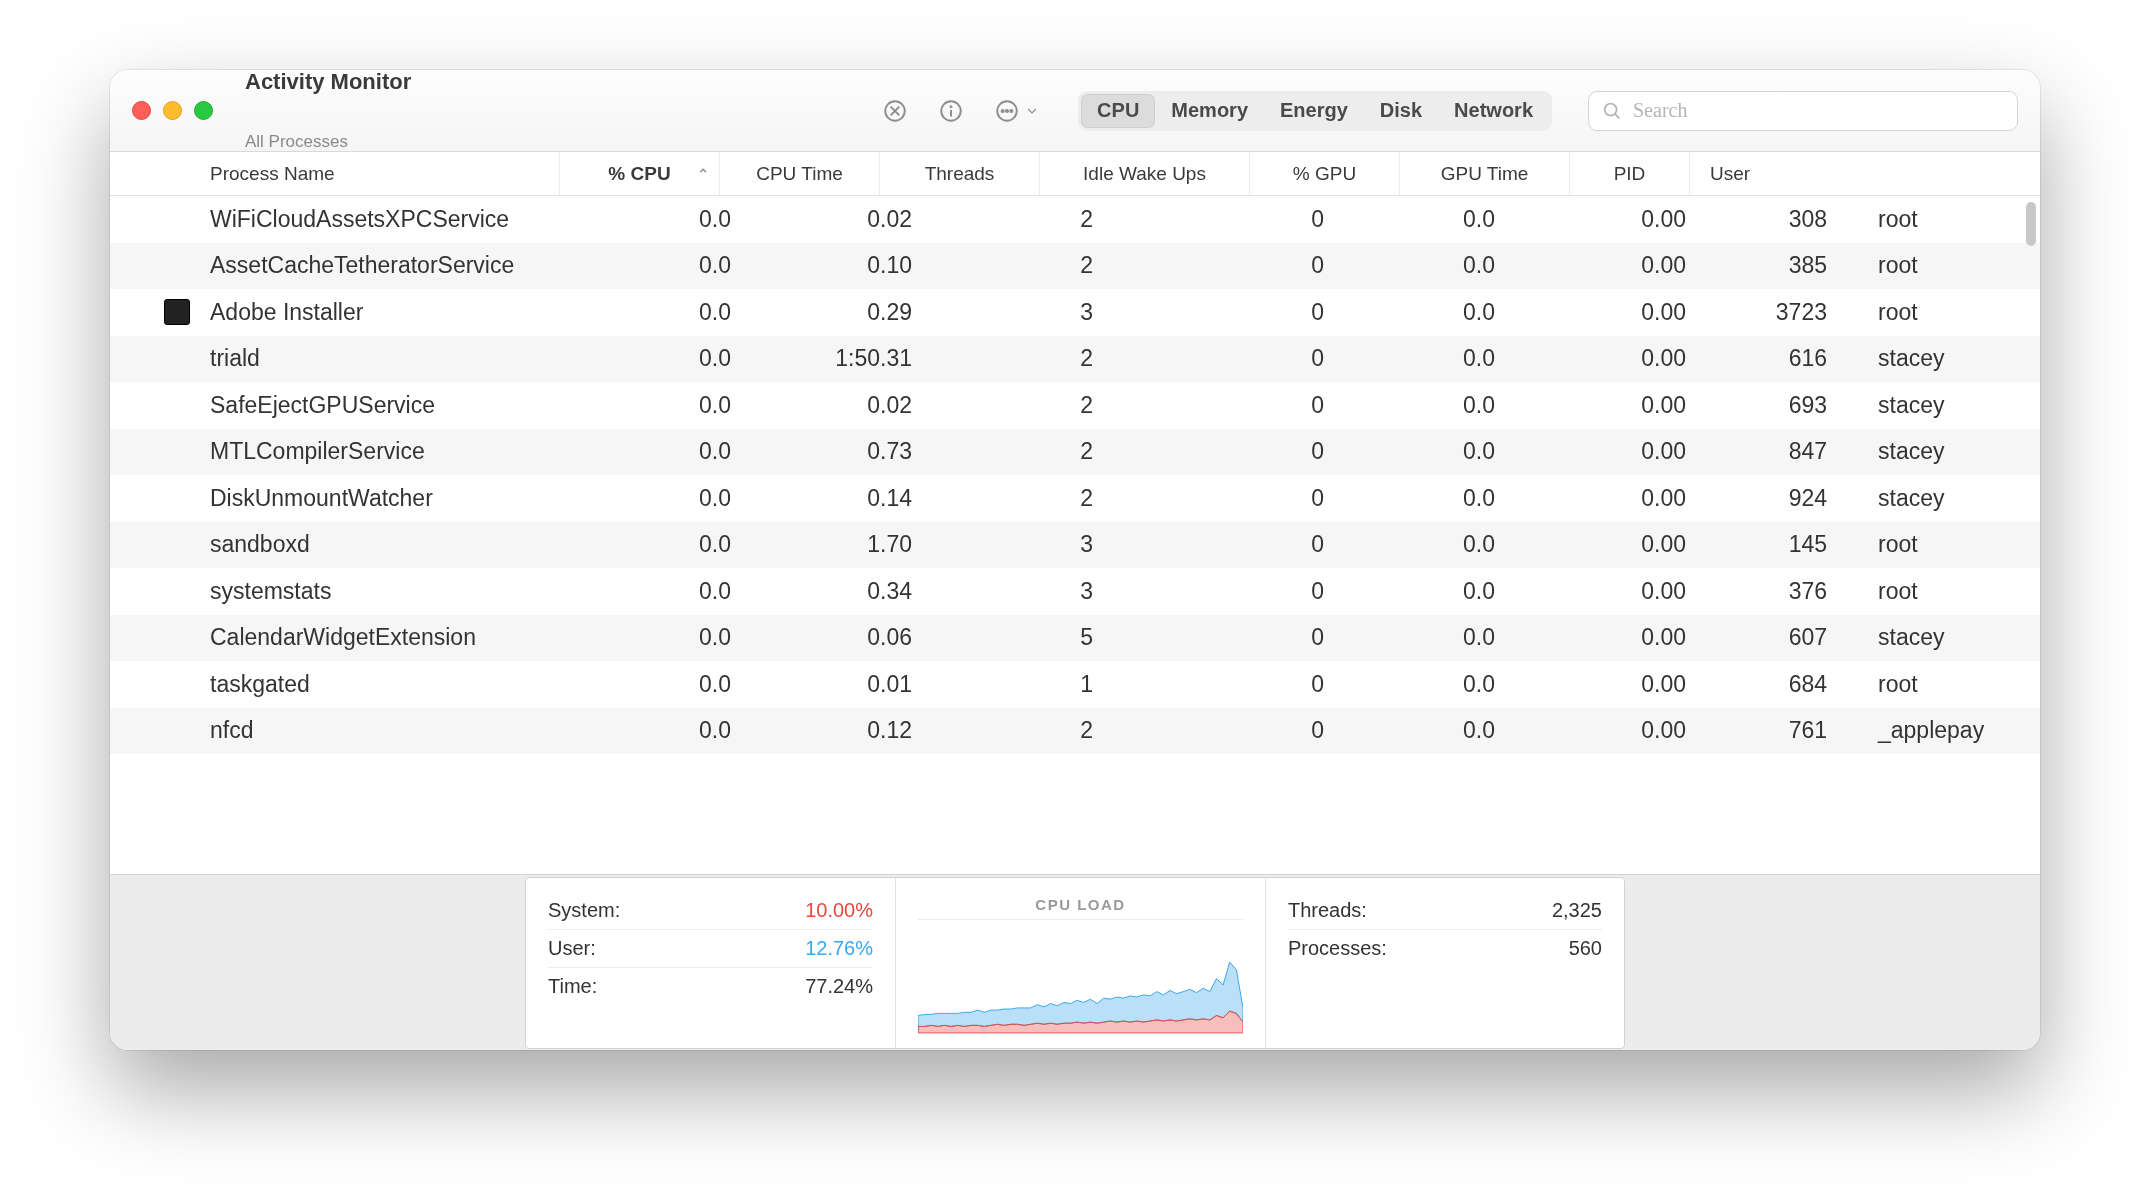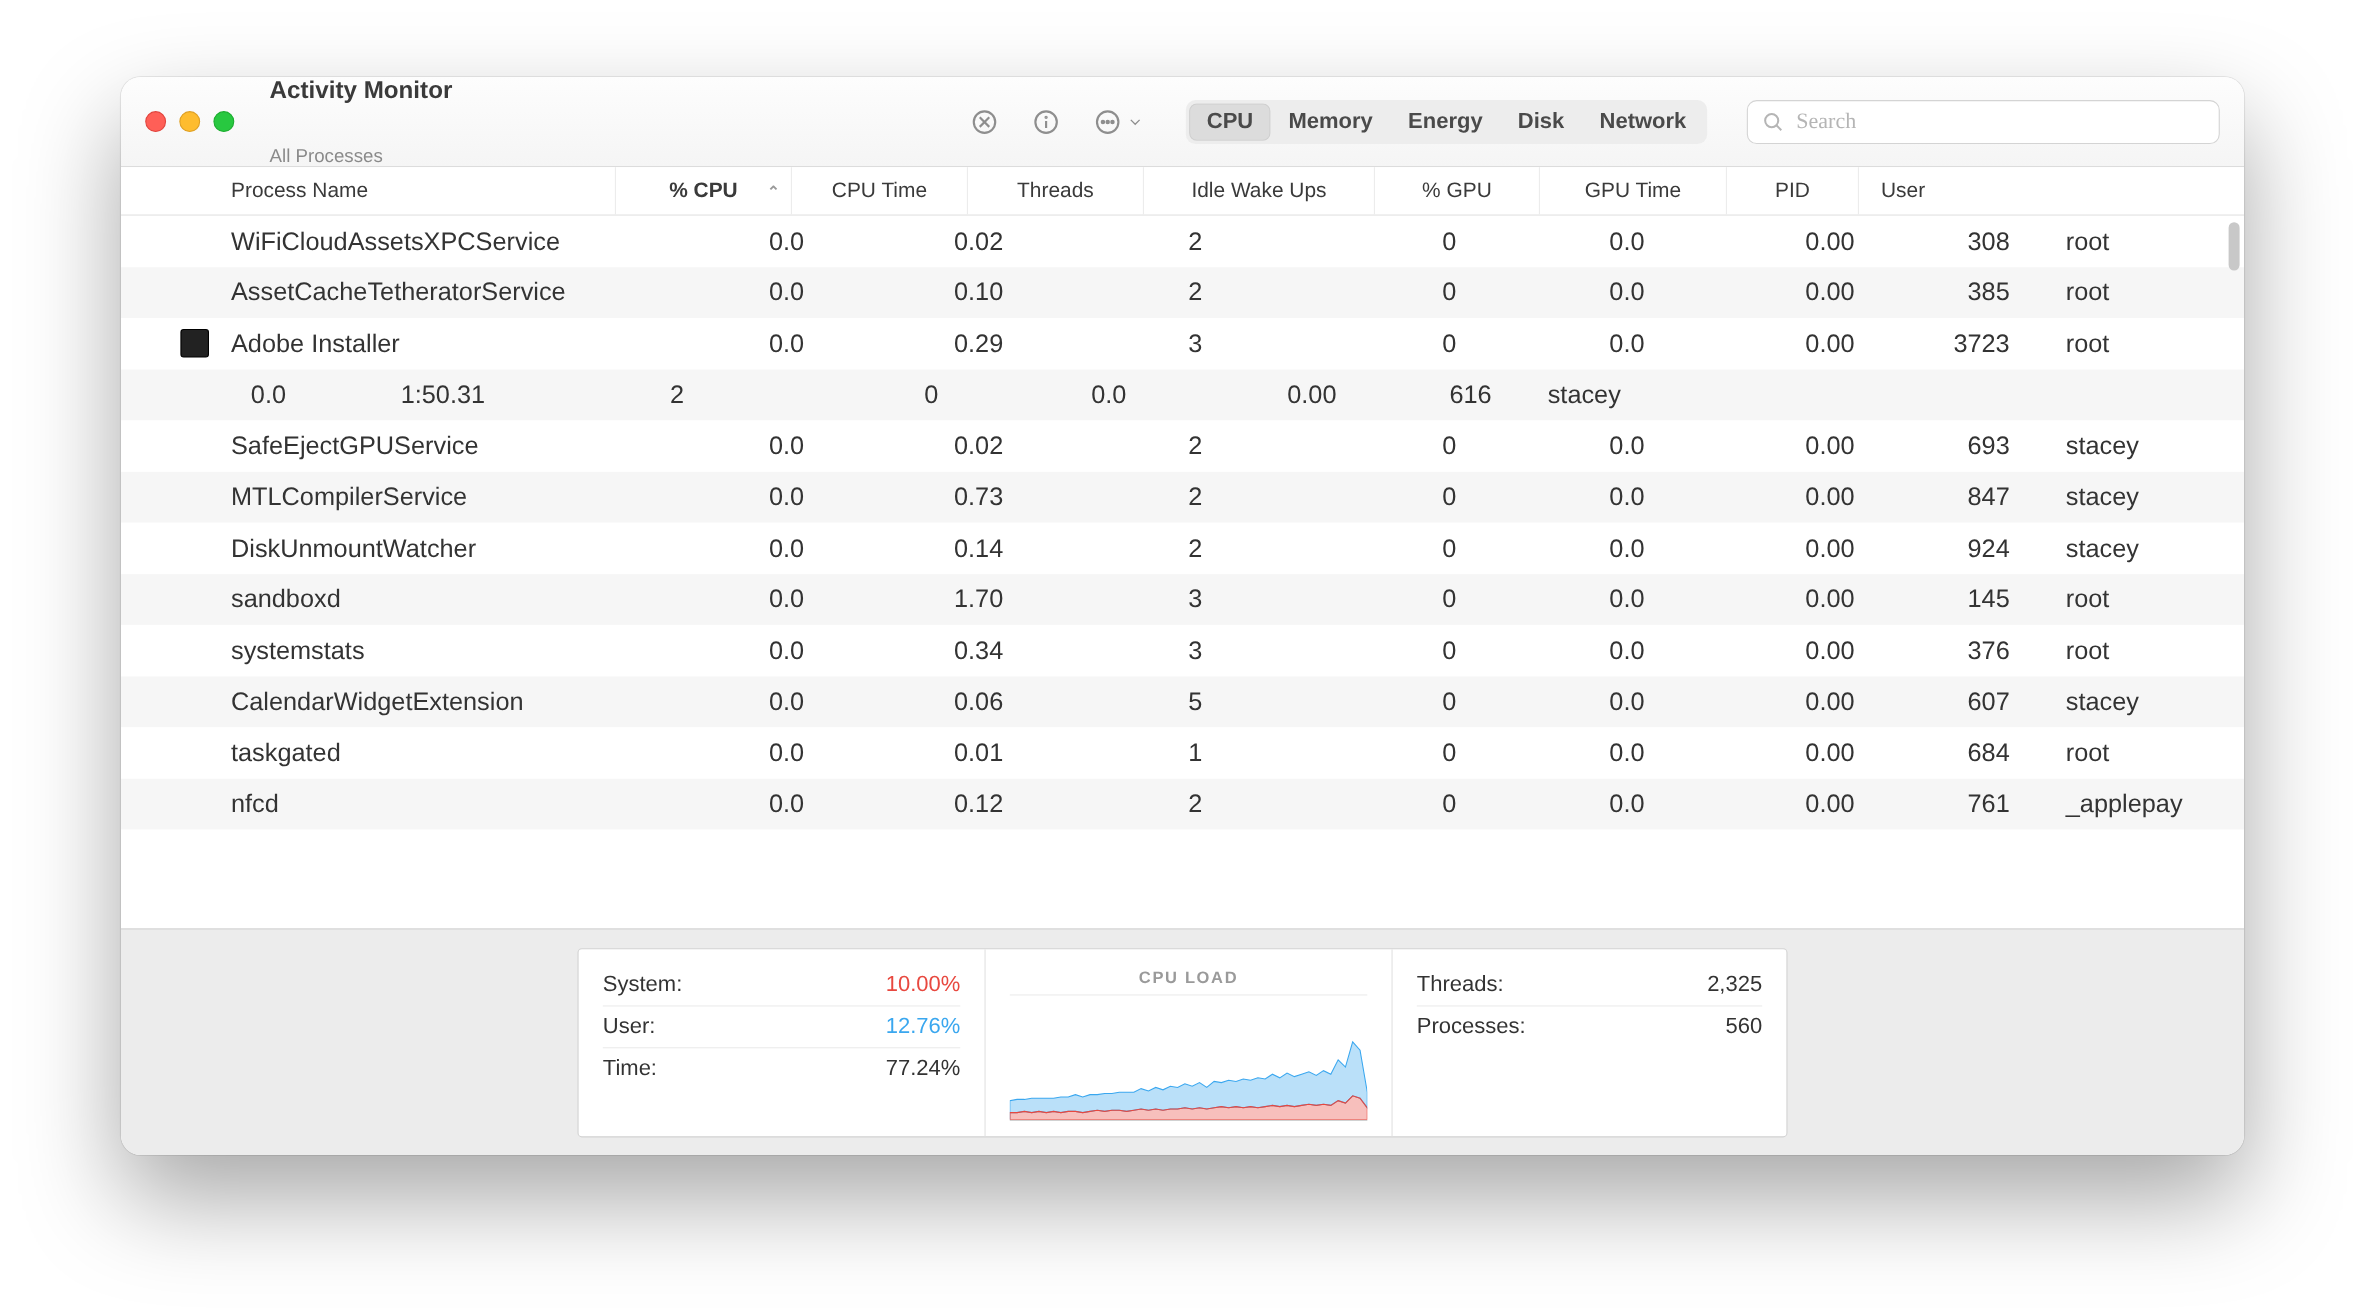--- a/index.html
+++ b/index.html
@@ -123,21 +123,21 @@
     background:#222; border:1px solid #000; border-radius:3px;
   }
 
   .scroll-thumb {
     position:absolute; right:4px; top:6px; width:10px; height:44px;
     background:#c8c8c8; border-radius:5px;
   }
 
   
   .footer {
-    height:206px; background:#ececec;
+    height:176px; background:#ececec;
     border-top:1px solid #d2d2d2;
     display:flex; justify-content:center; align-items:center;
   }
   .panel {
     width:1100px; height:172px;
     background:#fff; border:1px solid #d2d2d2; border-radius:4px;
     display:flex;
   }
   .pcol { padding:14px 22px; font-size:20px; color:#333; }
   .pcol.left { width:370px; border-right:1px solid #e2e2e2; }
@@ -325,20 +325,23 @@
           <span>0.00</span>
         </div>
         <div class="cell c-pid">
           <span>3723</span>
         </div>
         <div class="cell c-user">
           <span>root</span>
         </div>
       </div>
       <div class="row">
+        <div class="cell c-name">
+          <span>triald</span>
+        </div>
         <div class="cell c-cpu">
           <span>0.0</span>
         </div>
         <div class="cell c-time">
           <span>1:50.31</span>
         </div>
         <div class="cell c-thr">
           <span>2</span>
         </div>
         <div class="cell c-idle">

